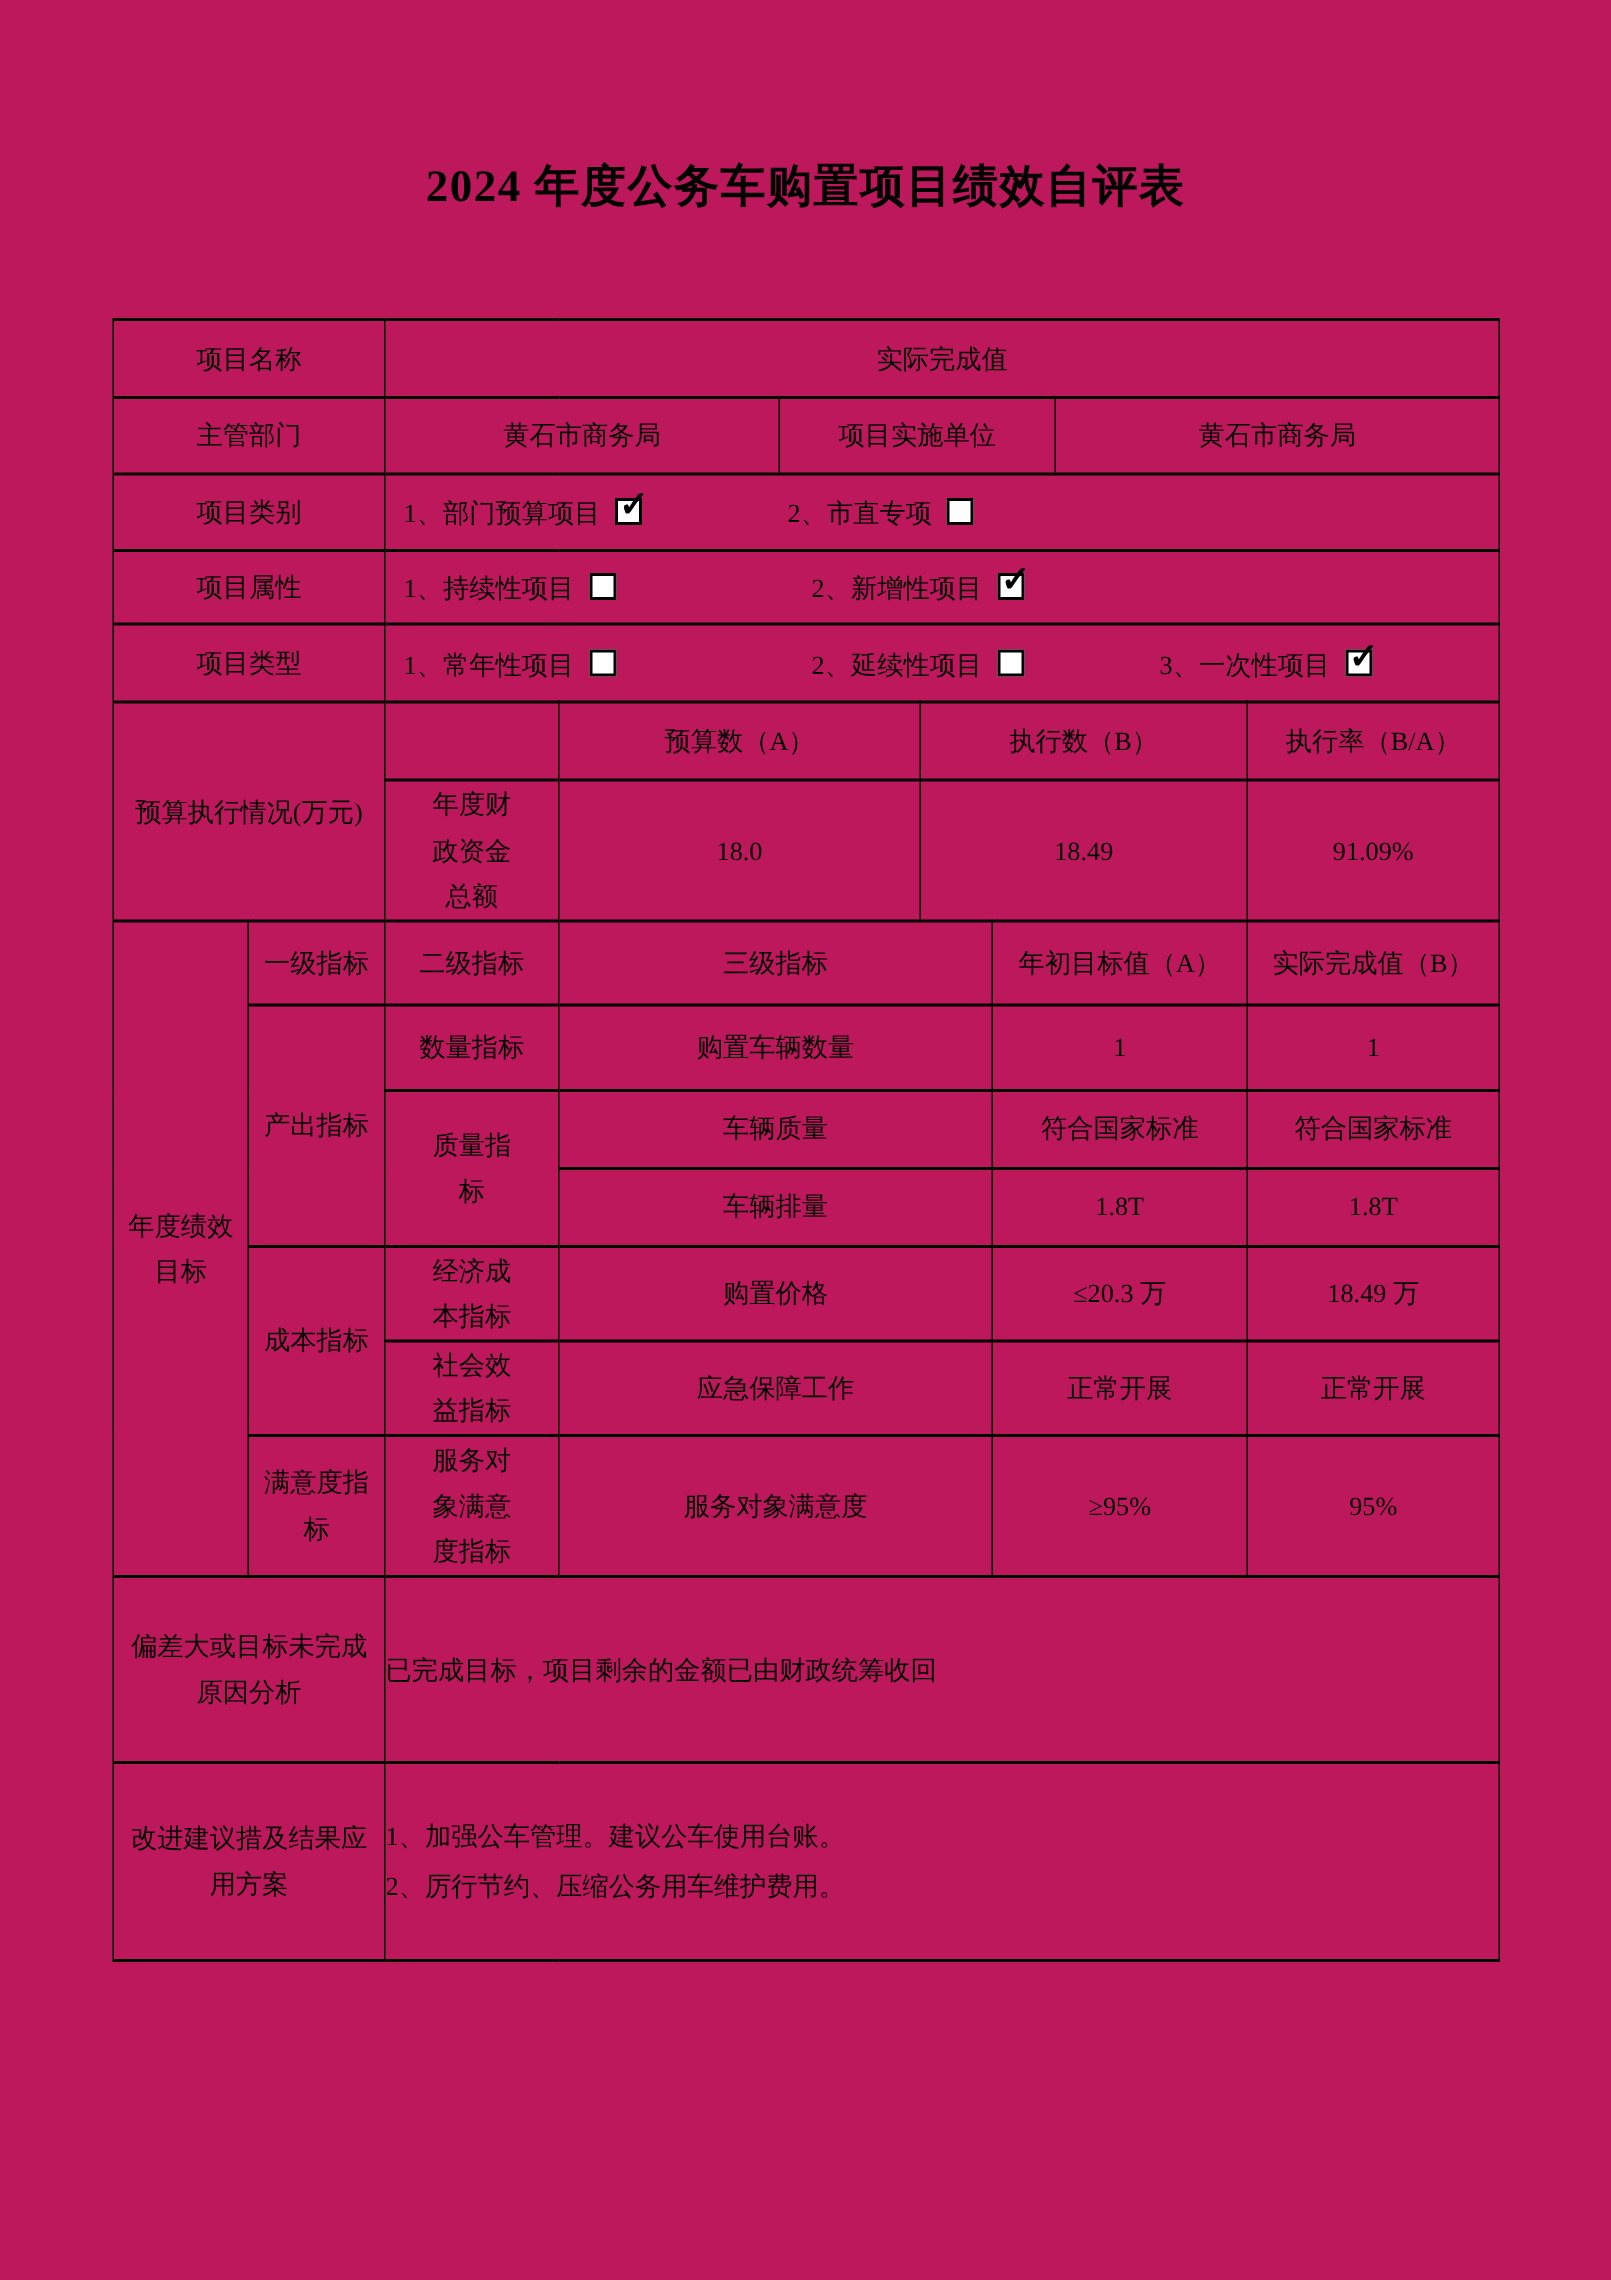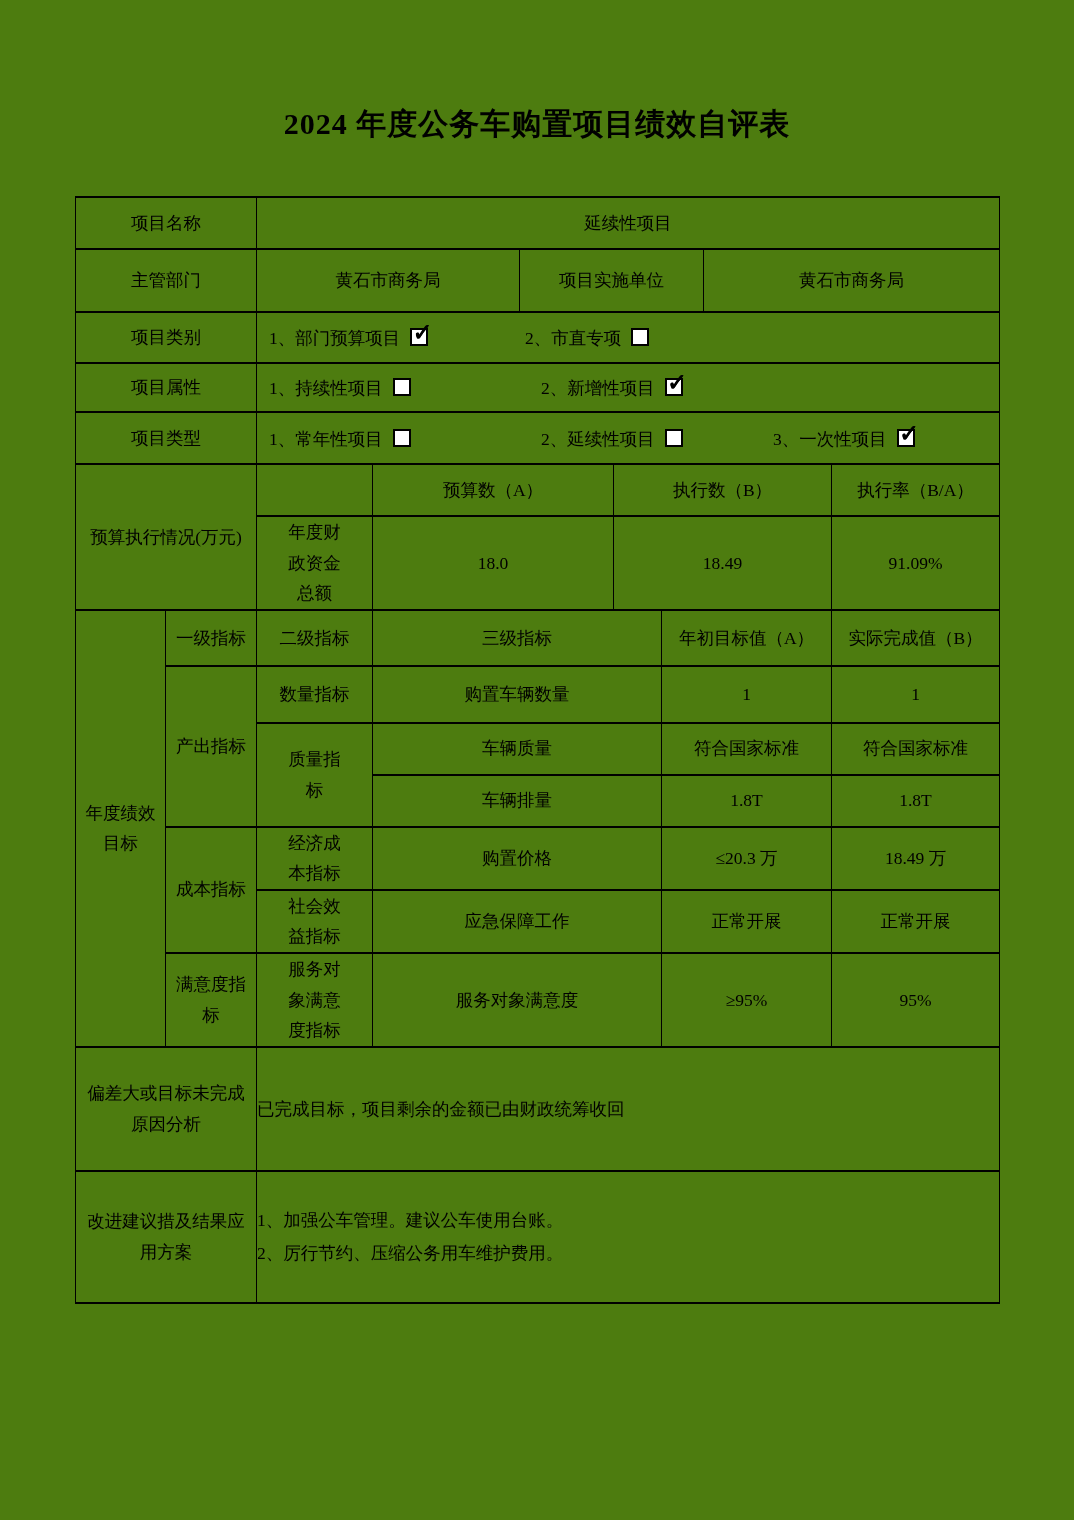--- a/index.html
+++ b/index.html
@@ -1,26 +1,26 @@
 <!DOCTYPE html>
 <html><head>
 <meta charset="utf-8">
 <style>
   html,body{margin:0;padding:0;}
   body{
     width:1074px;height:1520px;background:#ffffff;position:relative;
     font-family:"Liberation Serif","DejaVu Serif",serif;color:#000;
   }
-  .page{position:absolute;inset:0;background:#4d7c0f;}
+  .page{position:absolute;inset:0;background:#be185d;}
   .title{
     position:absolute;top:104px;left:0;width:100%;text-align:center;
     font-size:30px;font-weight:bold;letter-spacing:1px;margin:0;
   }
   table.form{
-    position:absolute;left:75px;top:196px;width:924px;
+    position:absolute;left:75px;top:212px;width:924px;
     border-collapse:collapse;table-layout:fixed;
   }
   td{
     border:1px solid #000;
     border-top-width:2px;border-bottom-width:2px;
     text-align:center;vertical-align:middle;
     font-size:17.5px;line-height:1.75;
     padding:0;overflow:hidden;
     word-break:break-all;
   }
@@ -63,24 +63,24 @@
         <col style="width:94px">
         <col style="width:48px">
       <col style="width:42px">
         <col style="width:128px">
         <col style="width:168px">
     </colgroup>
 
     <tbody>
         <tr style="height:52px">
       <td colspan="2">项目名称</td>
-      <td colspan="7">延续性项目</td>
+      <td colspan="7">实际完成值</td>
     </tr>
 
-    <tr style="height:63px">
+    <tr style="height:51px">
       <td colspan="2">主管部门</td>
       <td colspan="2">黄石市商务局</td>
       <td colspan="3">项目实施单位</td>
       <td colspan="2">黄石市商务局</td>
     </tr>
 
     <tr style="height:51px">
       <td colspan="2">项目类别</td>
       <td colspan="7" class="opts">
         <span class="opt" style="width:256px"><span>1、部门预算项目</span><span class="cb checked"></span></span><span class="opt"><span>2、市直专项</span><span class="cb"></span></span>

